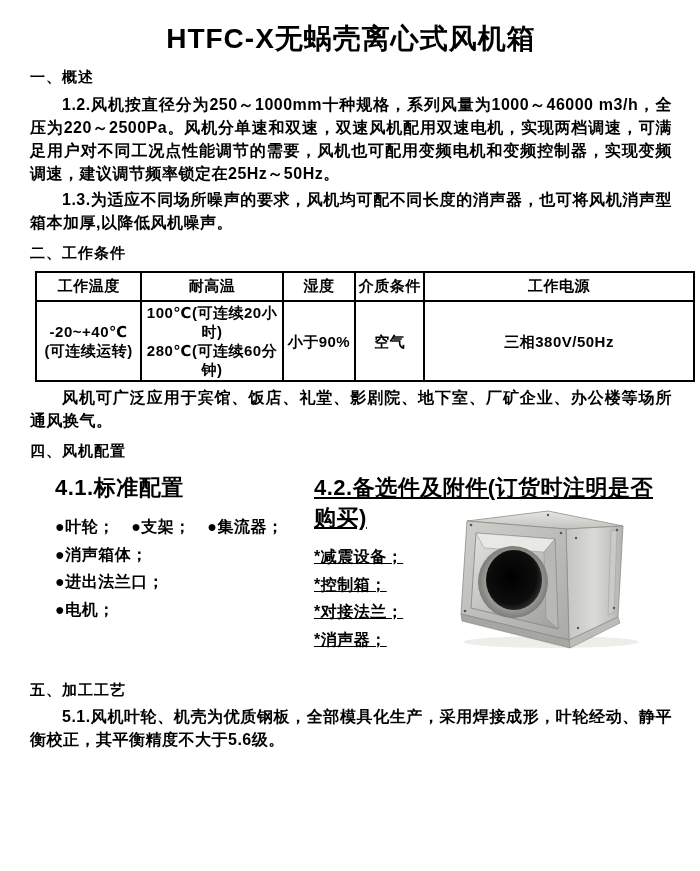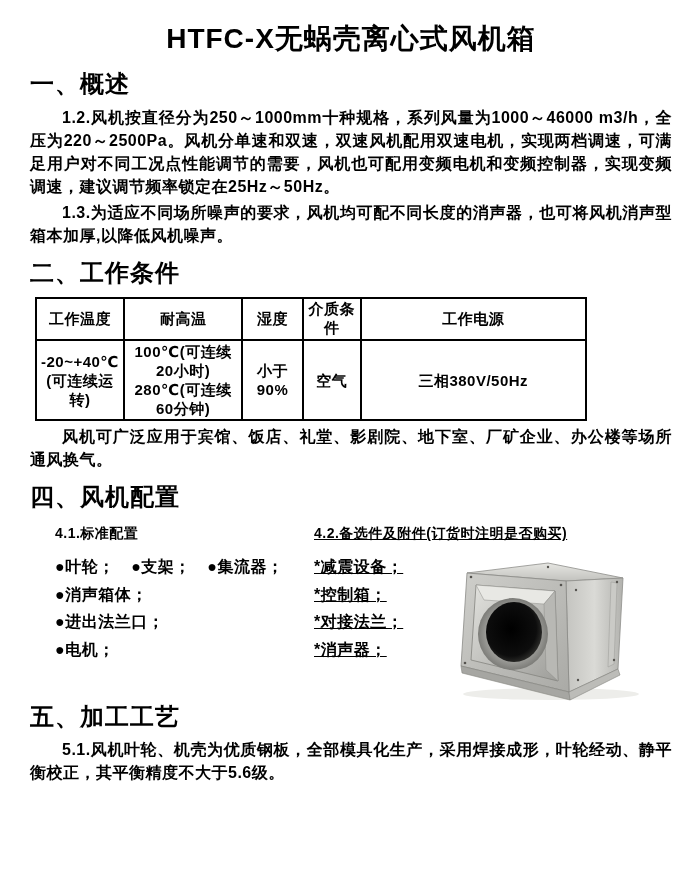--- a/index.html
+++ b/index.html
@@ -14,67 +14,67 @@
   }
   .page { padding: 6px 28px 0 30px; }
 
   .doc-title {
     font-size: 28px;
     text-align: center;
     letter-spacing: 1px;
     margin: 14px 0 8px 0;
   }
   .sec-h {
-    font-size: 24px;
+    font-size: 15px;
     letter-spacing: 1px;
     margin: 10px 0 6px 0;
   }
   .body-p {
     font-size: 16px;
     line-height: 23px;
     text-indent: 2em;
     text-align: justify;
     margin-bottom: 3px;
     letter-spacing: 0.5px;
   }
 
   
   table.cond {
     border-collapse: collapse;
-    width: 552px;
+    width: 660px;
     margin: 8px 0 4px 5px;
     table-layout: fixed;
   }
   table.cond th, table.cond td {
     border: 2px solid #000;
     text-align: center;
     vertical-align: middle;
     font-size: 15px;
     padding: 1px 2px;
     letter-spacing: 0.5px;
   }
   table.cond th { height: 29px; }
   table.cond td { height: 41px; line-height: 19px; }
 
   
   .config { position: relative; margin-top: 4px; }
   .config-cols { display: flex; }
   .col-std { width: 282px; padding-left: 25px; flex: none; }
   .col-opt { flex: 1; padding-left: 2px; text-decoration: underline; }
-  .sub-h { font-size: 14px; letter-spacing: 0.5px; margin: 6px 0 0 0; }
+  .sub-h { font-size: 22px; letter-spacing: 0.5px; margin: 6px 0 0 0; }
   .cfg-list { margin-top: 10px; }
   .cfg-item { font-size: 16px; line-height: 27.5px; letter-spacing: 0.5px; }
 
   .fan-photo {
     position: absolute;
     left: 421px; top: 41px;
     width: 200px; height: 142px;
   }
 
-  .sec5-h { margin-top: 38px; }
+  .sec5-h { margin-top: 28px; }
   .p5 { line-height: 22.5px; }
 </style>
 </head>
 <body>
 
 <div class="page">
 
   <h1 class="doc-title">HTFC-X无蜗壳离心式风机箱</h1>
 
   <h2 class="sec-h">一、概述</h2>

